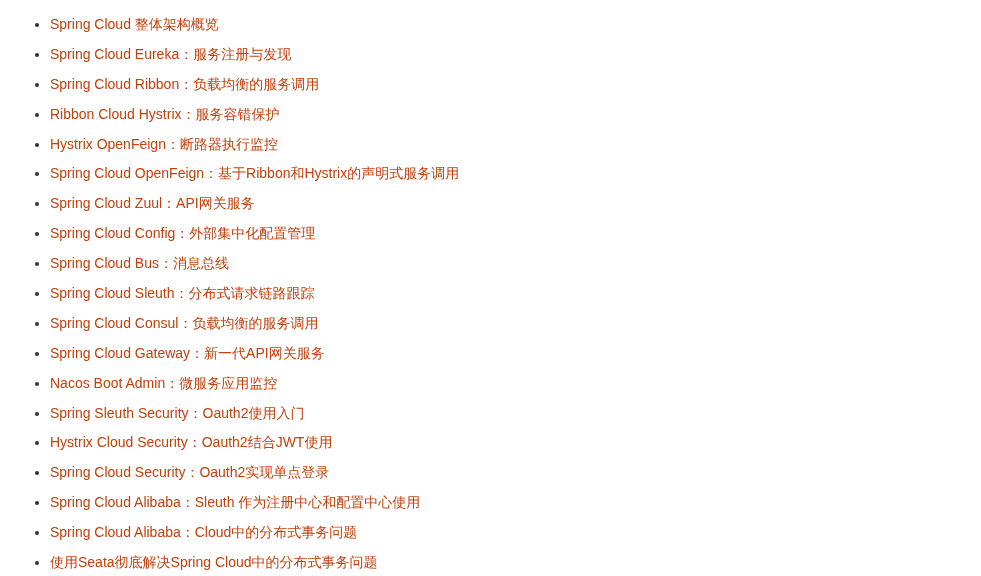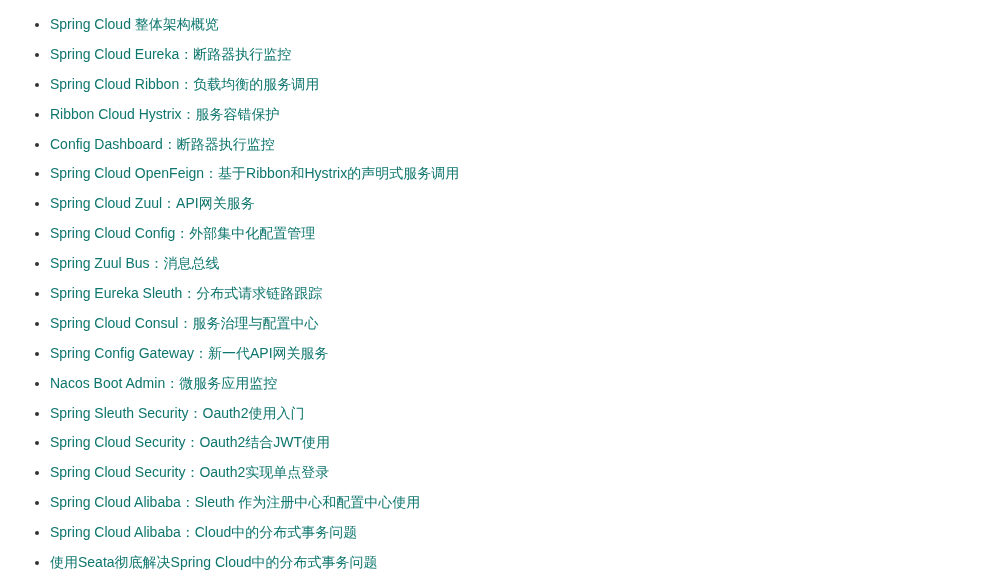--- a/index.html
+++ b/index.html
@@ -22,41 +22,41 @@
       list-style: disc;
       padding-left: 30px;
       line-height: 1.85;
     }
 
     ul li {
       padding: 2px 0;
     }
 
     ul li a {
-      color: #0f766e;
+      color: #c2410c;
       text-decoration: none;
       font-size: 14px;
     }
   </style>
 </head>
 <body>
 
 <ul>
 <li><a href="#">Spring Cloud 整体架构概览</a></li>
-    <li><a href="#">Spring Cloud Eureka：断路器执行监控</a></li>
+    <li><a href="#">Spring Cloud Eureka：服务注册与发现</a></li>
     <li><a href="#">Spring Cloud Ribbon：负载均衡的服务调用</a></li>
     <li><a href="#">Ribbon Cloud Hystrix：服务容错保护</a></li>
-    <li><a href="#">Config Dashboard：断路器执行监控</a></li>
+    <li><a href="#">Hystrix OpenFeign：断路器执行监控</a></li>
     <li><a href="#">Spring Cloud OpenFeign：基于Ribbon和Hystrix的声明式服务调用</a></li>
     <li><a href="#">Spring Cloud Zuul：API网关服务</a></li>
     <li><a href="#">Spring Cloud Config：外部集中化配置管理</a></li>
-    <li><a href="#">Spring Zuul Bus：消息总线</a></li>
-    <li><a href="#">Spring Eureka Sleuth：分布式请求链路跟踪</a></li>
-    <li><a href="#">Spring Cloud Consul：服务治理与配置中心</a></li>
-    <li><a href="#">Spring Config Gateway：新一代API网关服务</a></li>
+    <li><a href="#">Spring Cloud Bus：消息总线</a></li>
+    <li><a href="#">Spring Cloud Sleuth：分布式请求链路跟踪</a></li>
+    <li><a href="#">Spring Cloud Consul：负载均衡的服务调用</a></li>
+    <li><a href="#">Spring Cloud Gateway：新一代API网关服务</a></li>
     <li><a href="#">Nacos Boot Admin：微服务应用监控</a></li>
     <li><a href="#">Spring Sleuth Security：Oauth2使用入门</a></li>
-    <li><a href="#">Spring Cloud Security：Oauth2结合JWT使用</a></li>
+    <li><a href="#">Hystrix Cloud Security：Oauth2结合JWT使用</a></li>
     <li><a href="#">Spring Cloud Security：Oauth2实现单点登录</a></li>
     <li><a href="#">Spring Cloud Alibaba：Sleuth 作为注册中心和配置中心使用</a></li>
     <li><a href="#">Spring Cloud Alibaba：Cloud中的分布式事务问题</a></li>
     <li><a href="#">使用Seata彻底解决Spring Cloud中的分布式事务问题</a></li>
   </ul>
 
 </body></html>

